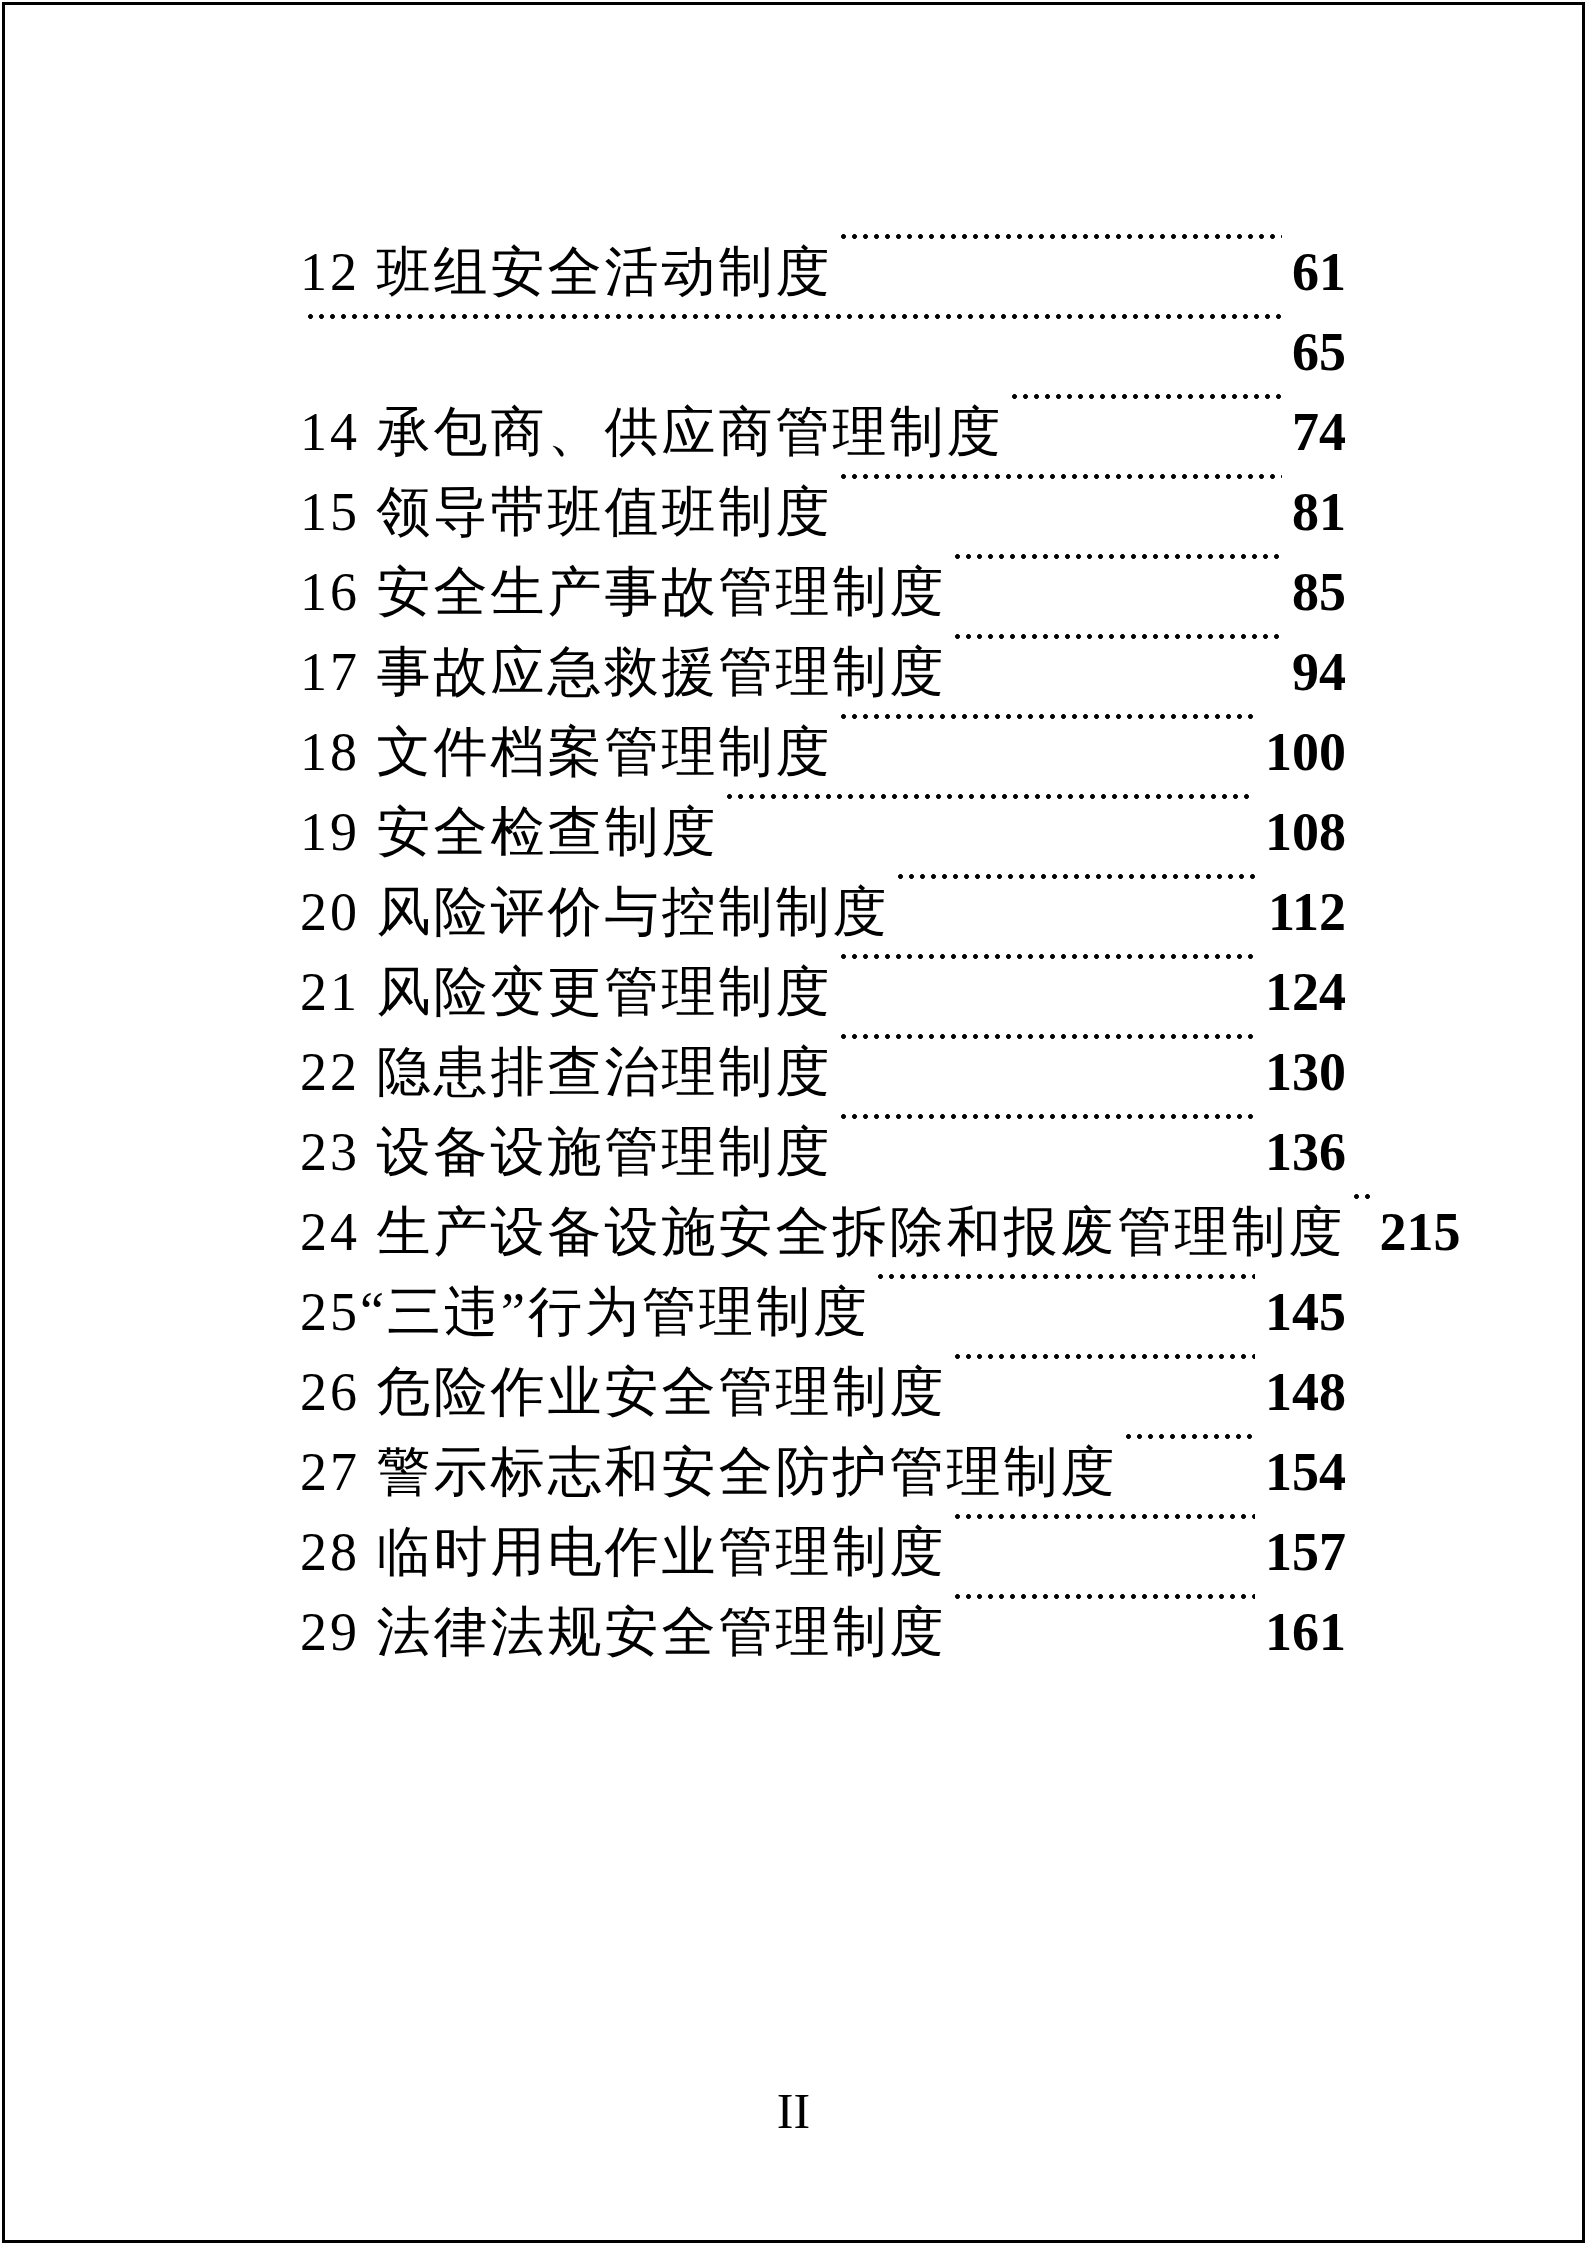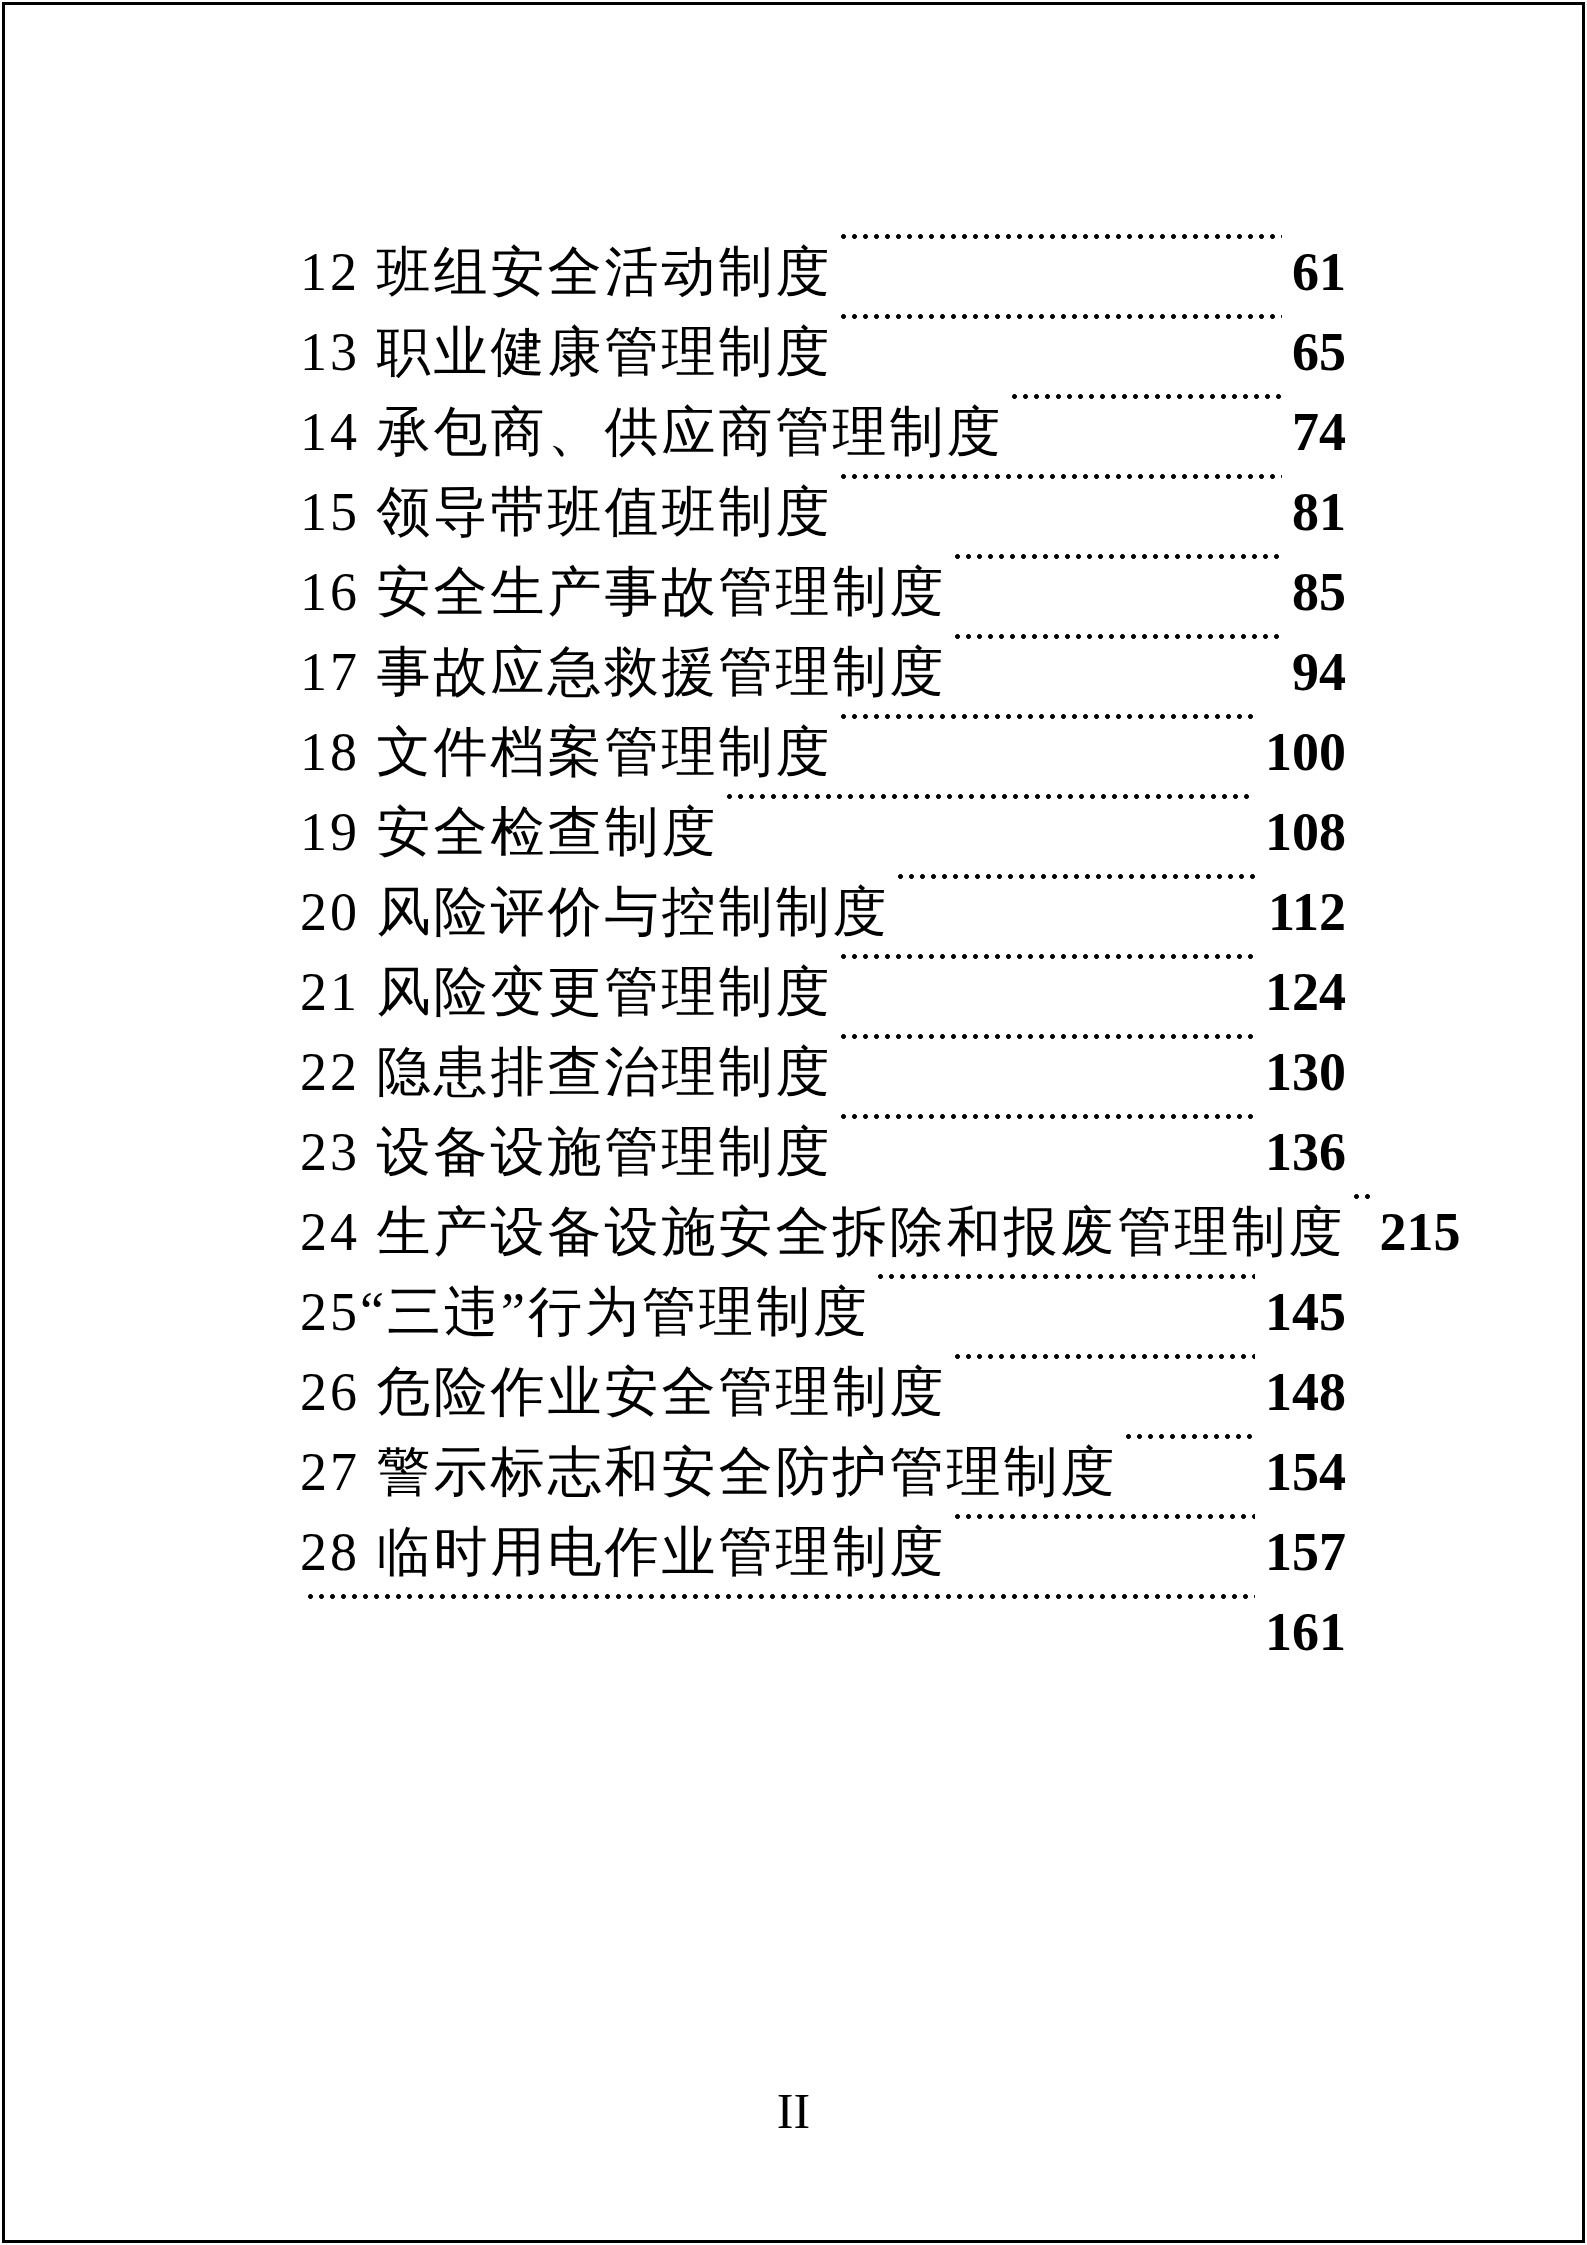--- a/index.html
+++ b/index.html
@@ -70,21 +70,20 @@
 
 <div class="page-frame"></div>
 
 <div class="toc">
     <div class="toc-row">
       <span class="toc-label">12 班组安全活动制度</span>
       <span class="toc-leader"></span>
       <span class="toc-page">61</span>
     </div>
     <div class="toc-row">
-      <span class="toc-label">13 职业健康管理制度</span>
       <span class="toc-leader"></span>
       <span class="toc-page">65</span>
     </div>
     <div class="toc-row">
       <span class="toc-label">14 承包商、供应商管理制度</span>
       <span class="toc-leader"></span>
       <span class="toc-page">74</span>
     </div>
     <div class="toc-row">
       <span class="toc-label">15 领导带班值班制度</span>
@@ -150,18 +149,19 @@
       <span class="toc-label">27 警示标志和安全防护管理制度</span>
       <span class="toc-leader"></span>
       <span class="toc-page">154</span>
     </div>
     <div class="toc-row">
       <span class="toc-label">28 临时用电作业管理制度</span>
       <span class="toc-leader"></span>
       <span class="toc-page">157</span>
     </div>
     <div class="toc-row">
+      <span class="toc-label">29 法律法规安全管理制度</span>
       <span class="toc-leader"></span>
       <span class="toc-page">161</span>
     </div>
   </div>
 
 <div class="footer-page-num">II</div>
 
 </body></html>

